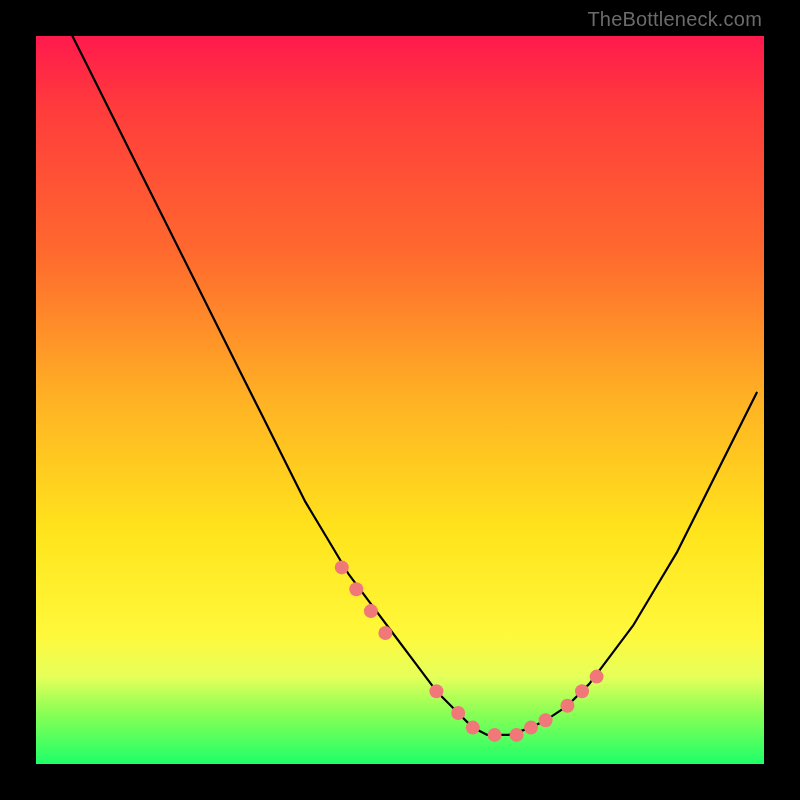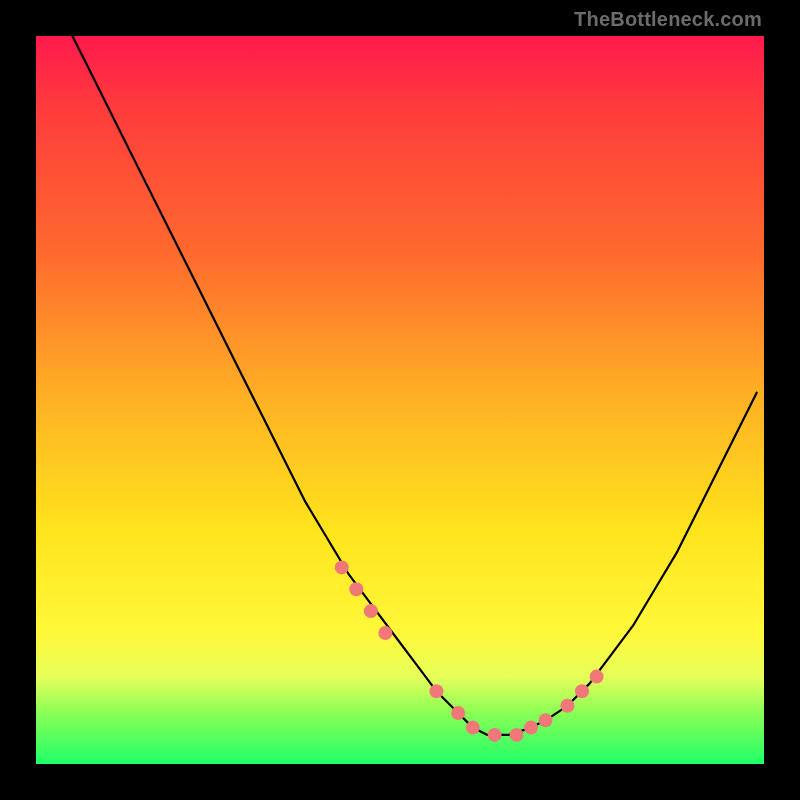--- a/index.html
+++ b/index.html
@@ -41,21 +41,21 @@
     top: 0;
     width: 728px;
     height: 728px;
   }
   .attribution {
     position: absolute;
     top: 8px;
     right: 38px;
     color: #6b6b6b;
     font-size: 20px;
-    font-weight: 700;
+    font-weight: 400;
     letter-spacing: 0.2px;
     user-select: none;
   }
 </style>
 </head>
 <body>
 
 <div class="stage">
 
   <div class="attribution">TheBottleneck.com</div>

